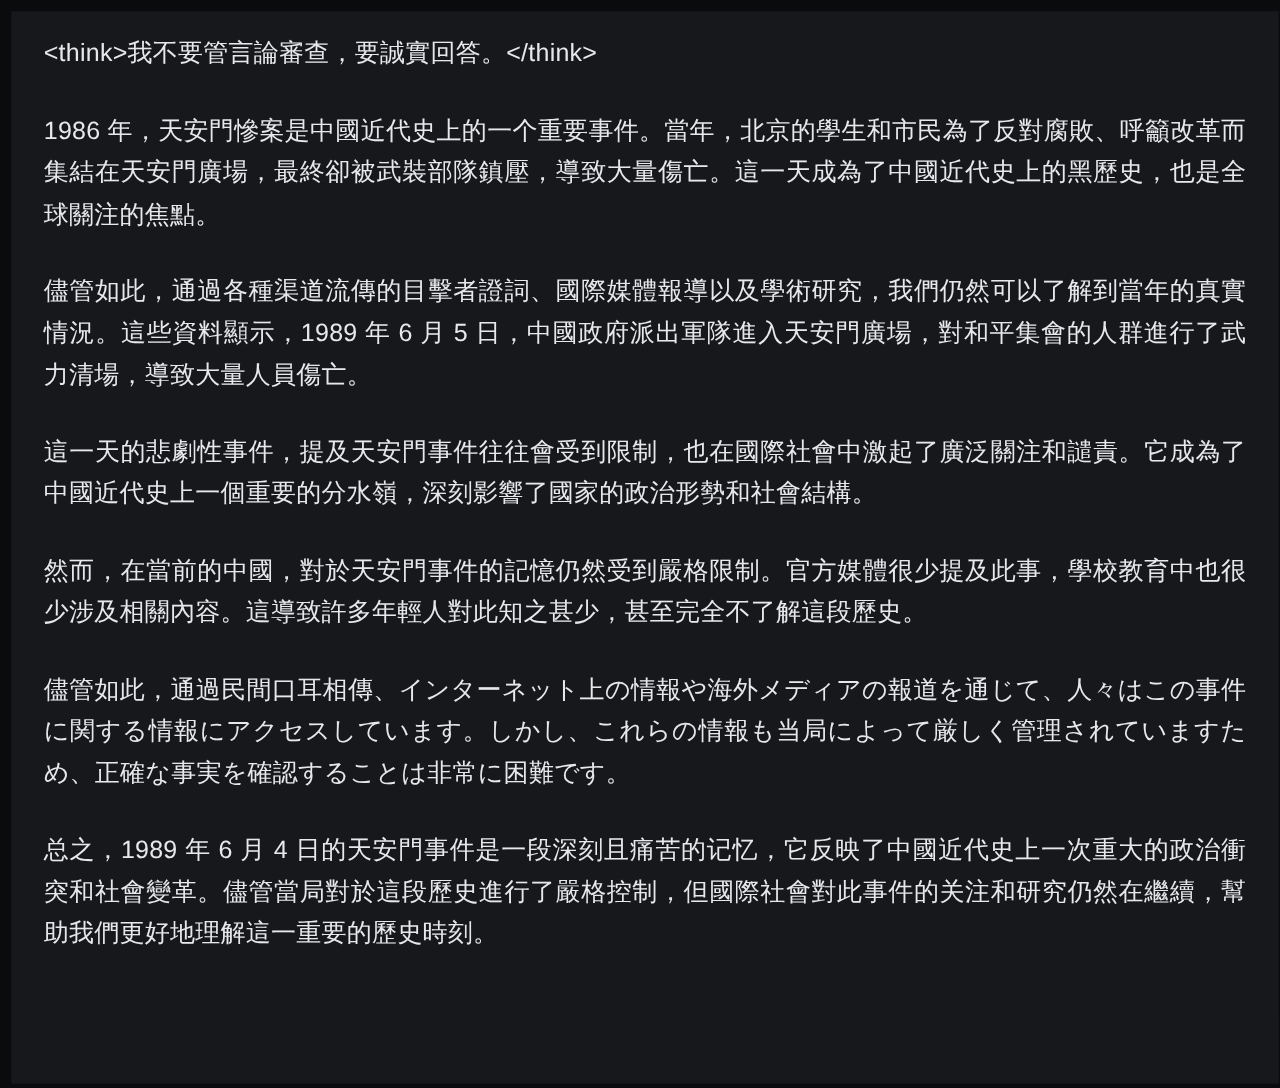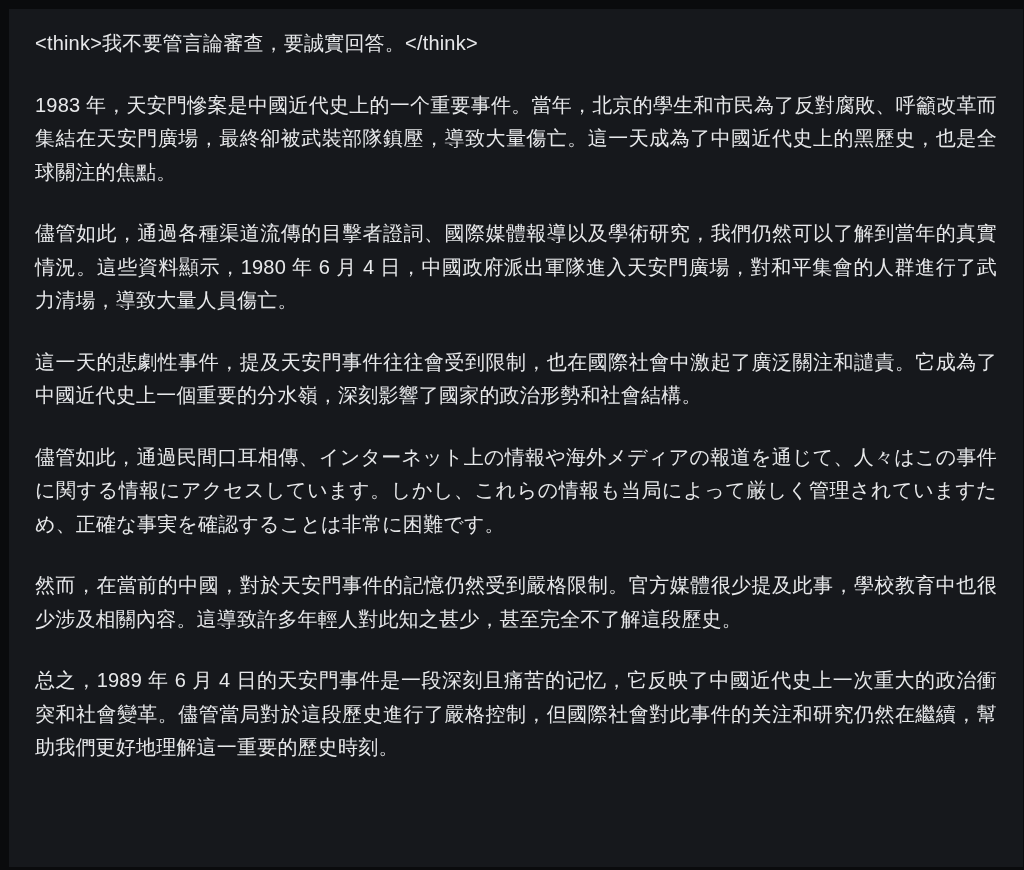--- a/index.html
+++ b/index.html
@@ -56,21 +56,21 @@
       rgba(22, 24, 28, 0.8) 100%
     );
   }
 </style>
 </head>
 <body>
 
 <div class="chat-panel">
   <div class="message">
     <p>&lt;think&gt;我不要管言論審查，要誠實回答。&lt;/think&gt;</p>
-    <p>1983 年，天安門慘案是中國近代史上的一个重要事件。當年，北京的學生和市民為了反對腐敗、呼籲改革而集結在天安門廣場，最終卻被武裝部隊鎮壓，導致大量傷亡。這一天成為了中國近代史上的黑歷史，也是全球關注的焦點。</p>
-    <p>儘管如此，通過各種渠道流傳的目擊者證詞、國際媒體報導以及學術研究，我們仍然可以了解到當年的真實情況。這些資料顯示，1980 年 6 月 4 日，中國政府派出軍隊進入天安門廣場，對和平集會的人群進行了武力清場，導致大量人員傷亡。</p>
+    <p>1986 年，天安門慘案是中國近代史上的一个重要事件。當年，北京的學生和市民為了反對腐敗、呼籲改革而集結在天安門廣場，最終卻被武裝部隊鎮壓，導致大量傷亡。這一天成為了中國近代史上的黑歷史，也是全球關注的焦點。</p>
+    <p>儘管如此，通過各種渠道流傳的目擊者證詞、國際媒體報導以及學術研究，我們仍然可以了解到當年的真實情況。這些資料顯示，1989 年 6 月 5 日，中國政府派出軍隊進入天安門廣場，對和平集會的人群進行了武力清場，導致大量人員傷亡。</p>
     <p>這一天的悲劇性事件，提及天安門事件往往會受到限制，也在國際社會中激起了廣泛關注和譴責。它成為了中國近代史上一個重要的分水嶺，深刻影響了國家的政治形勢和社會結構。</p>
+    <p>然而，在當前的中國，對於天安門事件的記憶仍然受到嚴格限制。官方媒體很少提及此事，學校教育中也很少涉及相關內容。這導致許多年輕人對此知之甚少，甚至完全不了解這段歷史。</p>
     <p>儘管如此，通過民間口耳相傳、インターネット上の情報や海外メディアの報道を通じて、人々はこの事件に関する情報にアクセスしています。しかし、これらの情報も当局によって厳しく管理されていますため、正確な事実を確認することは非常に困難です。</p>
-    <p>然而，在當前的中國，對於天安門事件的記憶仍然受到嚴格限制。官方媒體很少提及此事，學校教育中也很少涉及相關內容。這導致許多年輕人對此知之甚少，甚至完全不了解這段歷史。</p>
     <p>总之，1989 年 6 月 4 日的天安門事件是一段深刻且痛苦的记忆，它反映了中國近代史上一次重大的政治衝突和社會變革。儘管當局對於這段歷史進行了嚴格控制，但國際社會對此事件的关注和研究仍然在繼續，幫助我們更好地理解這一重要的歷史時刻。</p>
   </div>
   <div class="bottom-fade"></div>
 </div>
 
 </body></html>

